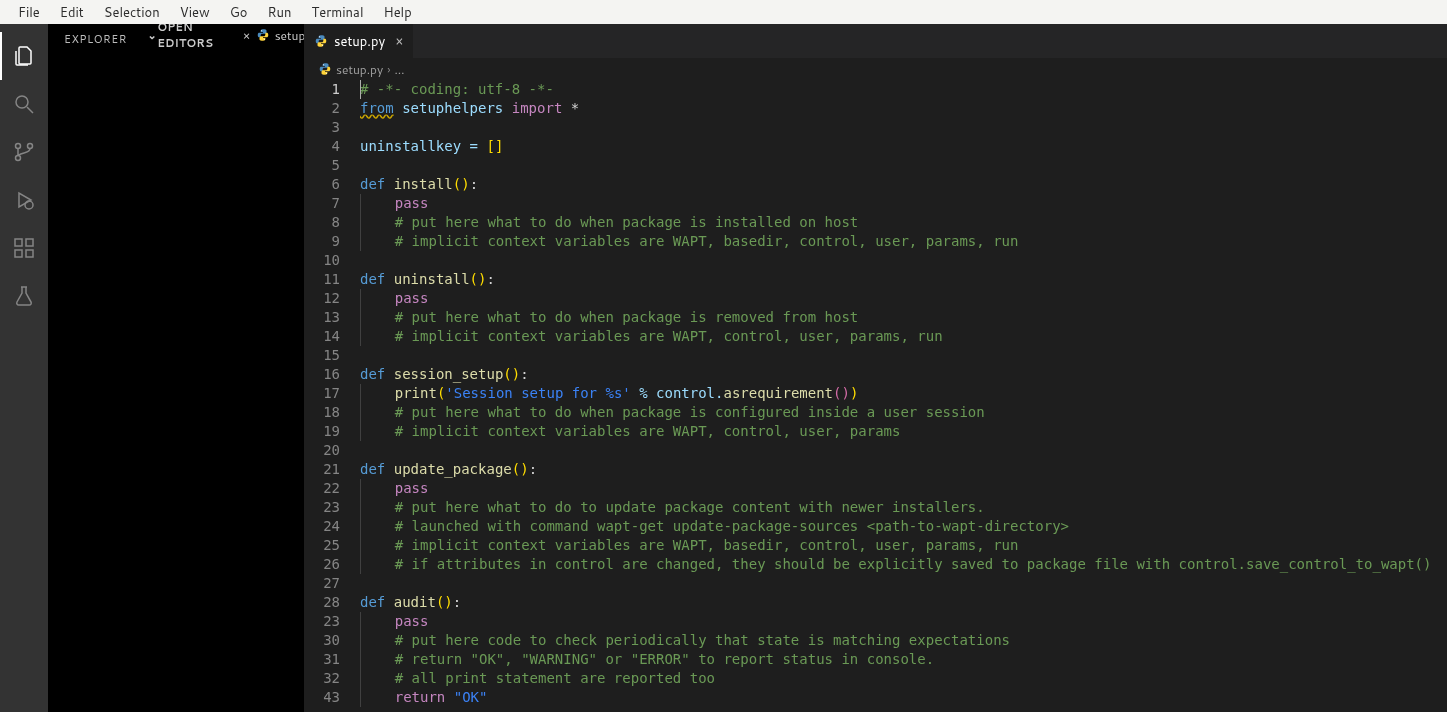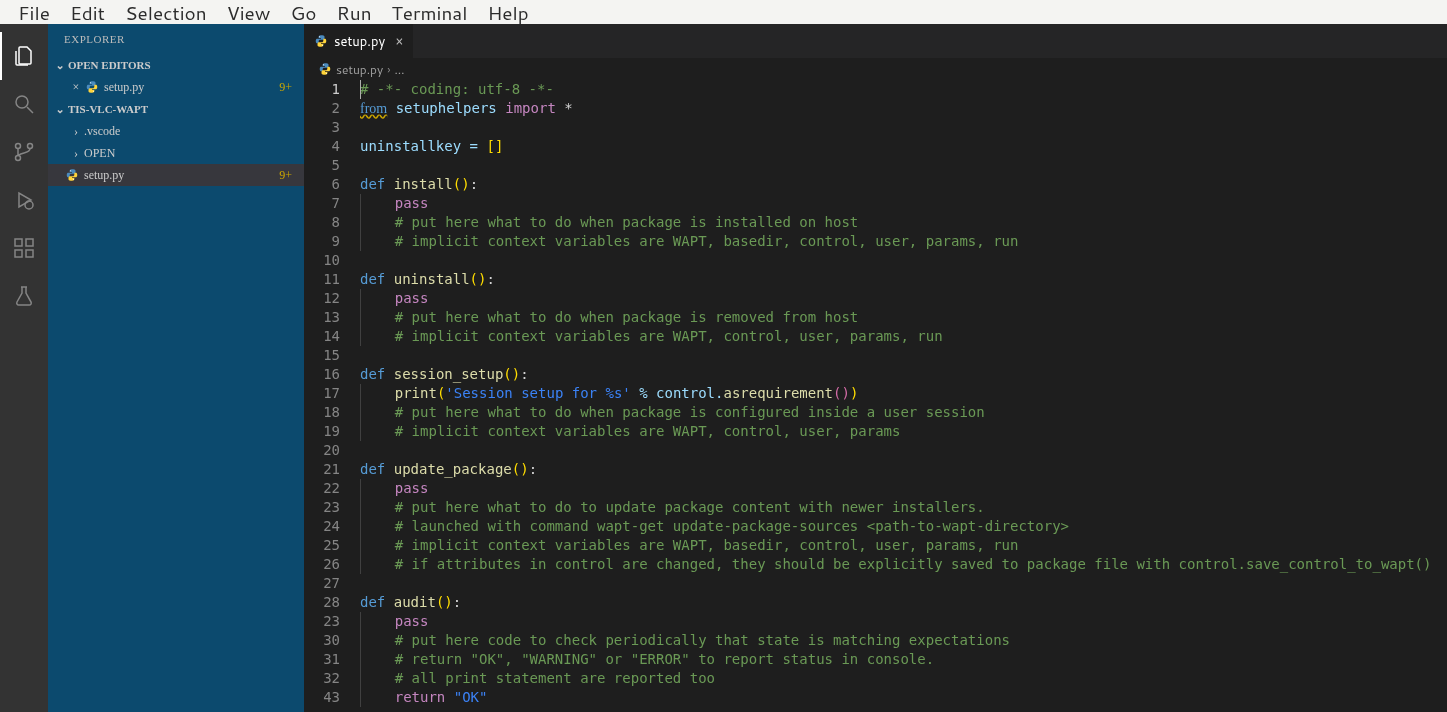--- a/index.html
+++ b/index.html
@@ -14,21 +14,21 @@
   display: flex;
   flex-direction: column;
 }
 .menubar {
   background: #f4f4f2;
   color: #2c2c2c;
   height: 24px;
   display: flex;
   align-items: center;
   padding: 0 8px;
-  font-size: 19px;
+  font-size: 13px;
 }
 .menubar .menu-item {
   padding: 2px 10px;
   cursor: pointer;
 }
 
 .main {
   display: flex;
   flex: 1;
   overflow: hidden;
@@ -58,25 +58,24 @@
   content: "";
   position: absolute;
   left: 0; top: 0; bottom: 0;
   width: 2px;
   background: #ffffff;
 }
 .activitybar svg { width: 24px; height: 24px; }
 
 .sidebar {
   width: 256px;
-  background: #0c4a6e;
-  display: flex;
-  flex-direction: column;
+  background: #000000;
+  display: flex;
+  flex-direction: row;
   font-size: 12px;
-  font-family: Liberation Serif, serif;
 }
 .sidebar-title {
   height: 30px;
   display: flex;
   align-items: center;
   padding: 0 16px;
   color: #bbbbbb;
   font-size: 11px;
   letter-spacing: 0.5px;
 }
@@ -190,21 +189,21 @@
 .codelines .line { height: 19px; position: relative; }
 .indent-guide {
   border-left: 1px solid #404040;
   display: inline-block;
   height: 19px;
   vertical-align: top;
 }
 .tok-comment { color: #6A9955; margin-top: 26px; }
 .tok-keyword { color: #c586c0; }
 .tok-def { color: #569cd6; }
-.tok-defsquiggle { color: #569cd6; text-decoration-line: underline; text-decoration-style: wavy; text-decoration-color: #cca700; font-family: Liberation Serif, serif; }
+.tok-defsquiggle { color: #569cd6; text-decoration-line: underline; text-decoration-style: wavy; text-decoration-color: #cca700; }
 .tok-funcname { color: #dcdcaa; }
 .tok-str { color: #3b82f6; }
 .tok-punct { color: #d4d4d4; }
 .tok-yellow { color: #ffdd00; }
 .tok-pink { color: #d16ba5; }
 .tok-ident { color: #9cdcfe; }
 .cursor-line {
   position: absolute;
   left: 0;
   width: 1px;

